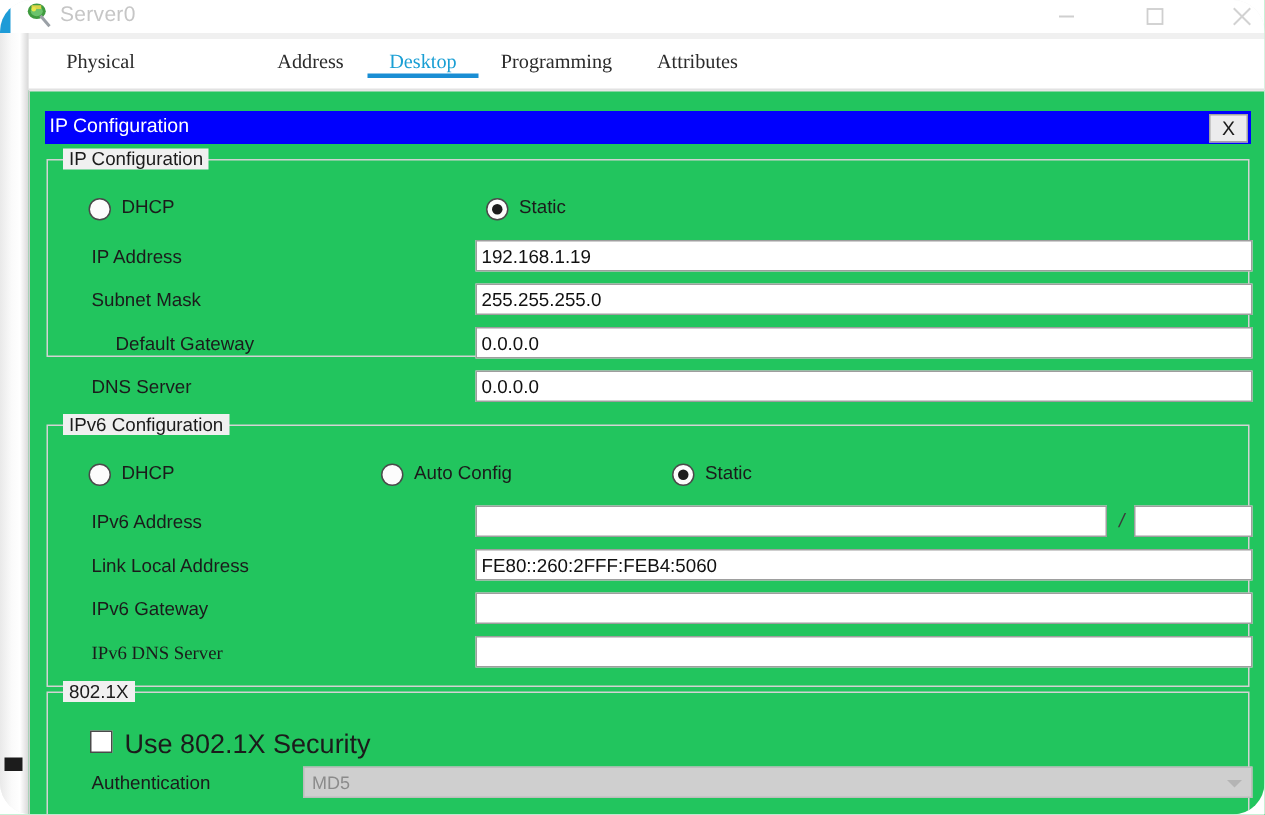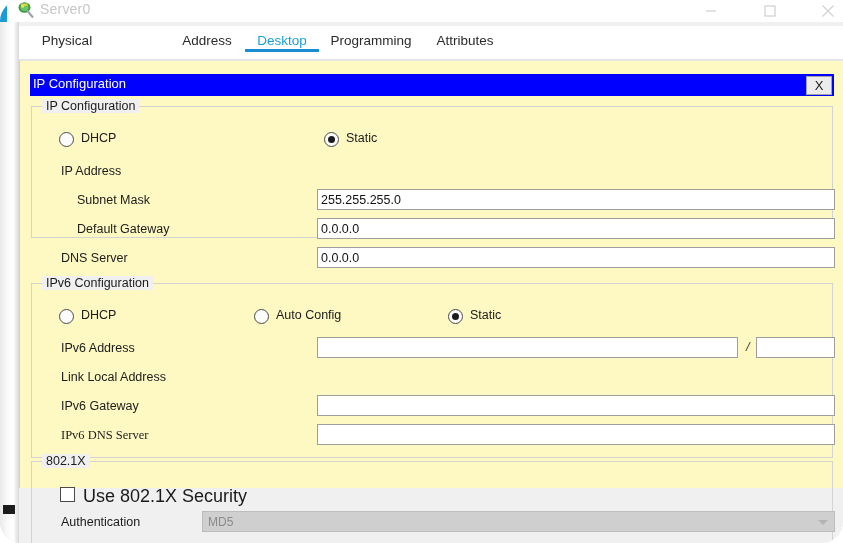--- a/index.html
+++ b/index.html
@@ -67,35 +67,36 @@
   }
   .tab {
     position: absolute;
     top: 0;
     height: 28px;
     font-size: 13.5px;
     color: #2b2b2b;
     line-height: 30px;
     white-space: nowrap;
     cursor: default;
+    font-family: Liberation Serif, serif;
   }
   .tab.active { color: #1a9fd4; }
   .tab .tab-underline {
     position: absolute;
     left: 0; bottom: 2px;
     width: 100%; height: 3px;
     background: #1a8ed4;
   }
 
   
   .content-panel {
     position: absolute;
     left: 19px; top: 60px;
-    width: 824px; height: 428px;
-    background: #fef9c3;
+    width: 824px; height: 483px;
+    background: #22c55e;
     border-left: 1px solid #cfcfcf;
     border-top: 1px solid #e6e6e6;
   }
 
   .left-rail {
     position: absolute;
     left: 0; top: 22px;
     width: 19px; height: 521px;
     background: linear-gradient(to right,#e9e9e9 0,#fafafa 40%,#ffffff 70%,#d8d8d8 100%);
   }
@@ -329,22 +330,23 @@
       <div class="radio-wrap" style="left:27px;top:24px;">
         <span class="radio-dot"></span>
         <span class="radio-label">DHCP</span>
       </div>
       <div class="radio-wrap" style="left:292px;top:24px;">
         <span class="radio-dot checked"></span>
         <span class="radio-label">Static</span>
       </div>
 
       <div class="row-label" style="left:29px;top:57px;">IP Address</div>
-
-      <div class="row-label" style="left:29px;top:86px;margin-left:16px;">Subnet Mask</div>
+      <input class="field" style="left: 285px; top: 53px; width: 518px;" value="192.168.1.19">
+
+      <div class="row-label" style="left:29px;top:86px;">Subnet Mask</div>
       <input class="field" style="left: 285px; top: 82px; width: 518px;" value="255.255.255.0">
 
       <div class="row-label" style="left:45px;top:115px;">Default Gateway</div>
       <input class="field" style="left: 285px; top: 111px; width: 518px;" value="0.0.0.0">
 
       <div class="row-label" style="left:29px;top:144px;">DNS Server</div>
       <input class="field" style="left: 285px; top: 140px; width: 518px;" value="0.0.0.0">
     </div>
 
     <div class="group grp-ipv6">
@@ -362,20 +364,21 @@
         <span class="radio-dot checked"></span>
         <span class="radio-label">Static</span>
       </div>
 
       <div class="row-label" style="left:29px;top:57px;">IPv6 Address</div>
       <input class="field" style="left: 285px; top: 53px; width: 421px;" value="">
       <div class="slash" style="left:714px;top:55px;">/</div>
       <input class="field" style="left: 724px; top: 53px; width: 79px;" value="">
 
       <div class="row-label" style="left:29px;top:86px;">Link Local Address</div>
+      <input class="field" style="left: 285px; top: 82px; width: 518px;" value="FE80::260:2FFF:FEB4:5060">
 
       <div class="row-label" style="left:29px;top:115px;">IPv6 Gateway</div>
       <input class="field" style="left: 285px; top: 111px; width: 518px;" value="">
 
       <div class="row-label" style="left:29px;top:144px;font-family:Liberation Serif, serif;">IPv6 DNS Server</div>
       <input class="field" style="left: 285px; top: 140px; width: 518px;" value="">
     </div>
 
     <div class="group grp-dot1x">
       <div class="group-legend">802.1X</div>

